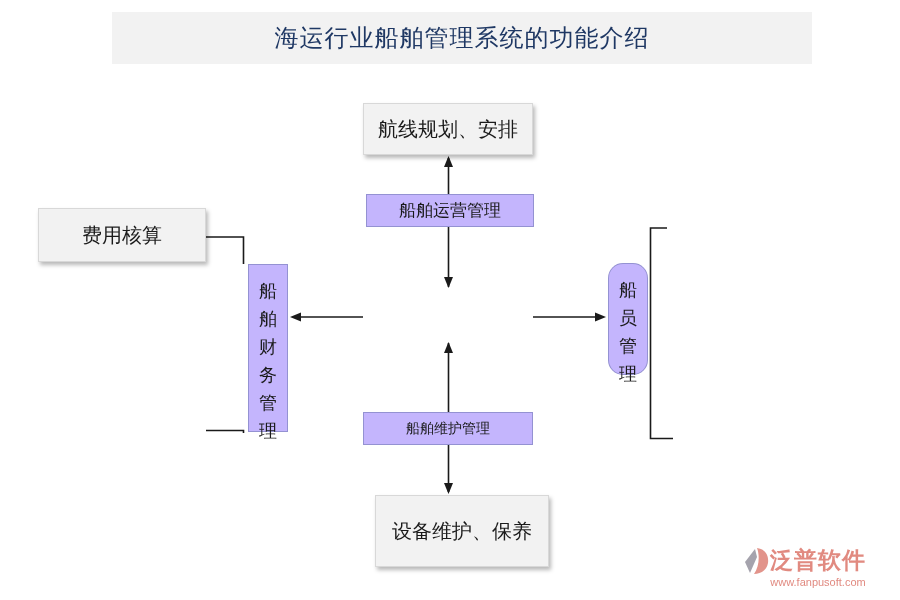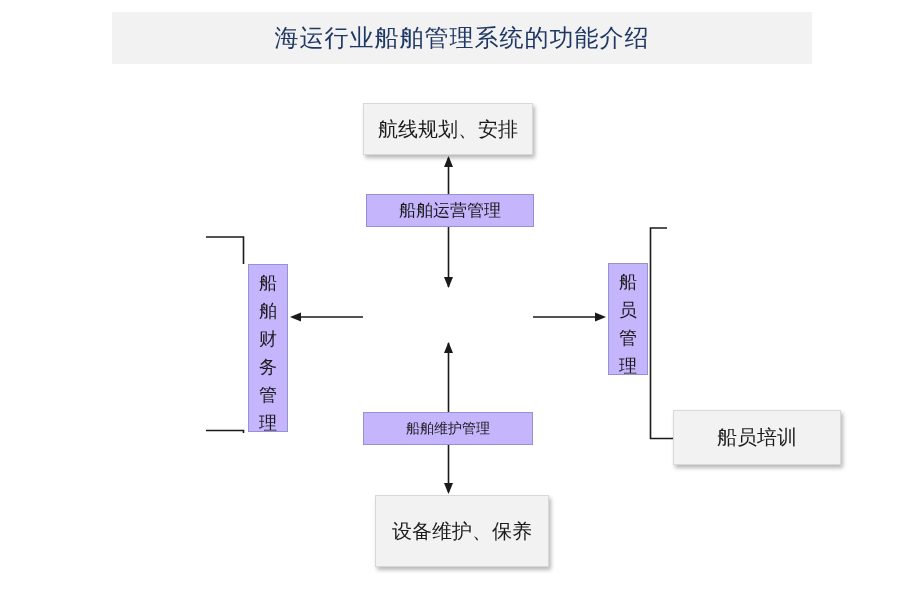--- a/index.html
+++ b/index.html
@@ -22,32 +22,32 @@
     font-size:20px;z-index:2;
   }
   .blue-box{
     background:#c4b5fd;border:1px solid rgba(60,80,130,0.35);
     display:flex;align-items:center;justify-content:center;
     font-size:18px;z-index:2;
   }
   .blue-box.shadowed{box-shadow:2px 3px 4px rgba(0,0,0,0.28);}
   .vert{
     display:block;text-align:center;word-break:break-all;
-    line-height:28px;font-size:18px;padding:4px 10px;
+    line-height:28px;font-size:18px;padding:12px 10px;
   }
   
   .route-box      {left:363px;top:103px;width:170px;height:52px;}
   .operation-box  {left:366px;top:194px;width:168px;height:33px;font-size:17px;}
   .center-box     {left:363px;top:289px;width:170px;height:52px;font-size:19px;}
   .maintenance-box{left:363px;top:412px;width:170px;height:33px;font-size:14px;}
   .device-box     {left:375px;top:495px;width:174px;height:72px;}
   .cost-box       {left:38px; top:208px;width:168px;height:54px;}
   .income-box     {left:38px; top:402px;width:168px;height:55px;}
   .finance-box    {left:248px;top:264px;width:40px;height:168px;}
-  .crew-box       {left:608px;top:263px;width:40px;height:112px;}
+  .crew-box       {left:608px;top:263px;width:40px;height:112px;border-radius:15px;}
   .recruit-box    {left:667px;top:201px;width:168px;height:55px;}
   .training-box   {left:673px;top:410px;width:168px;height:55px;}
   
   #wires{left:0;top:0;width:900px;height:600px;z-index:1;}
   
   .brand{left:742px;top:546px;width:152px;height:48px;z-index:3;}
   .brand-row{display:flex;align-items:center;}
   .brand-name{font-size:23px;font-weight:bold;color:#e18a80;letter-spacing:1px;line-height:26px;}
   .brand-url{font-size:11px;color:#e18a80;text-align:center;margin-top:0px;
              font-family:"Liberation Sans","DejaVu Sans",sans-serif;}
@@ -85,19 +85,29 @@
 
   <div class="abs gray-box route-box">航线规划、安排</div>
 
   <div class="abs title-box">海运行业船舶管理系统的功能介绍</div>
   <div class="abs blue-box operation-box">船舶运营管理</div>
 
 
   <div class="abs blue-box maintenance-box">船舶维护管理</div>
   <div class="abs gray-box device-box">设备维护、保养</div>
 
+  <div class="abs gray-box cost-box">费用核算</div>
   <div class="abs blue-box vert finance-box">船舶财务管理</div>
 
   <div class="abs blue-box vert crew-box">船员管理</div>
-  <div class="abs gray-box training-box">船员培训</div>
 
+  <div class="abs brand">
+    <div class="brand-row">
+      <svg width="28" height="30" viewBox="0 0 28 30">
+        <polygon points="3,16 13,3 15,11 8,27" fill="#a5a3ad"></polygon>
+        <path d="M15,2 C23,3 27,9 26,17 C25,24 19,28 12,28 C17,21 18,10 15,2 Z" fill="#e2948b"></path>
+      </svg>
+      <span class="brand-name">泛普软件</span>
+    </div>
+    <div class="brand-url">www.fanpusoft.com</div>
+  </div>
 
 </div>
 
 </body></html>

